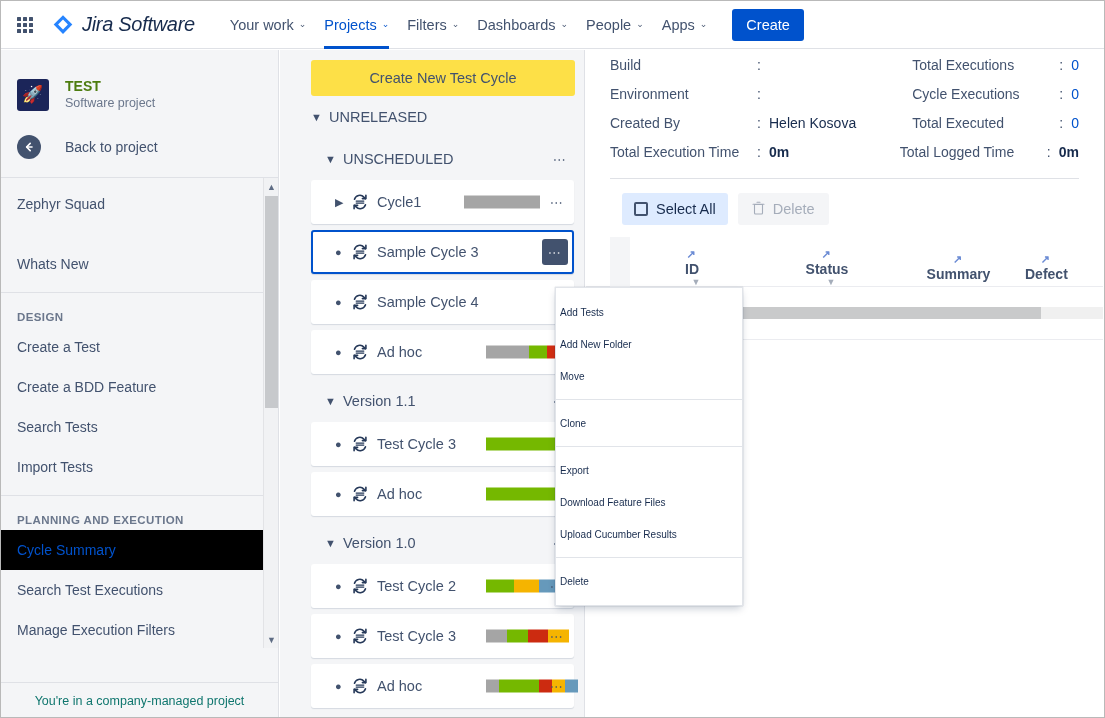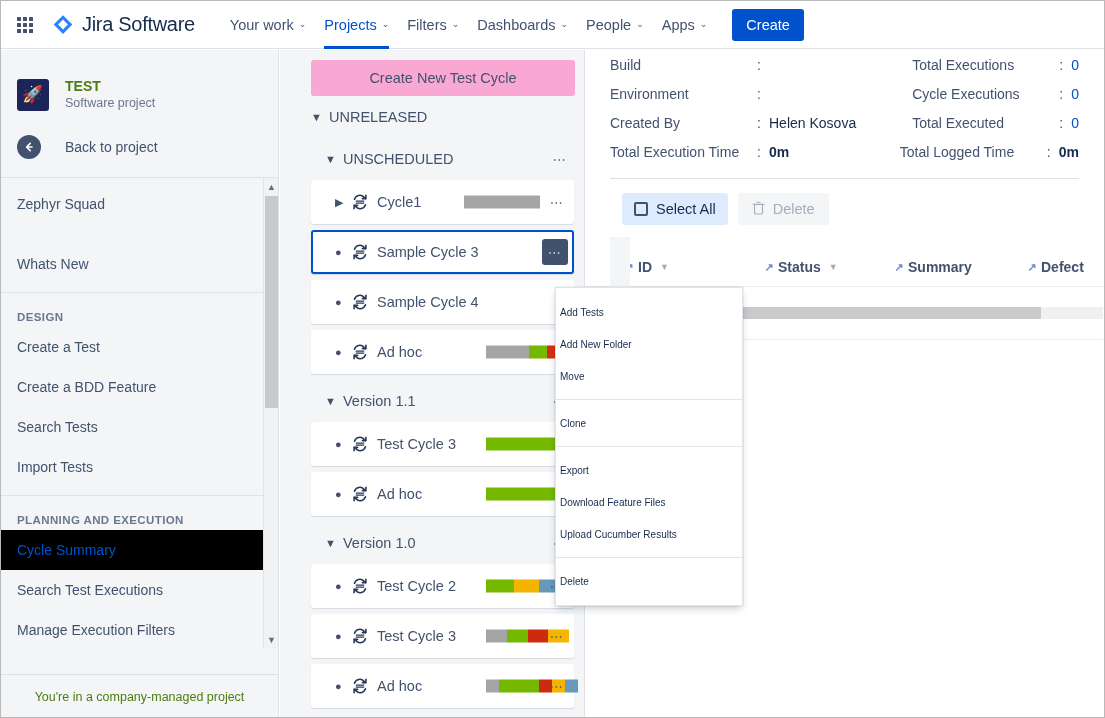--- a/index.html
+++ b/index.html
@@ -24,21 +24,21 @@
     border-bottom: 1px solid #dfe1e6;
     display: flex; align-items: center;
     padding-left: 8px;
   }
   .appswitcher {
     width: 32px; height: 32px; display: flex; align-items: center; justify-content: center;
     border-radius: 3px; cursor: pointer;
   }
   .grid9 { display: grid; grid-template-columns: repeat(3, 4px); grid-template-rows: repeat(3, 4px); gap: 2px; }
   .grid9 i { display: block; width: 4px; height: 4px; background: #42526E; border-radius: 0.5px; }
-  .brand { display: flex; align-items: center; margin-left: 10px; cursor: pointer; }
+  .brand { display: flex; align-items: center; margin-left: 10px; cursor: pointer; font-style: italic; }
   .brand .logo { width: 24px; height: 24px; position: relative; }
   .brand .logo svg { display: block; }
   .brand .name {
     font-size: 20px; color: #172B4D; margin-left: 7px; letter-spacing: -0.3px;
     white-space: nowrap;
   }
   .navitems { display: flex; align-items: center; margin-left: 26px; height: 48px; }
   .navitem {
     position: relative; display: flex; align-items: center; height: 48px;
     padding: 0 9px; color: #42526E; font-size: 14.5px; cursor: pointer; white-space: nowrap;
@@ -98,34 +98,34 @@
     align-items: center; justify-content: center; color: #5E6C84; font-size: 9px; cursor: pointer;
   }
   .sb-arrow.up { top: 0; }
   .sb-arrow.down { bottom: 0; }
   .sb-thumb {
     position: absolute; left: 1px; width: 13px; top: 18px; height: 212px;
     background: #C7C9CC; cursor: pointer;
   }
 
   .sb-footer {
-    position: absolute; left: 0; bottom: 0; width: 277px; height: 44px;
+    position: absolute; left: 0; bottom: 0; width: 277px; height: 36px;
     border-top: 1px solid #DFE1E6; background: #F4F5F7;
     display: flex; align-items: center; justify-content: center;
-    font-size: 12.5px; color: #4d7c0f;
+    font-size: 12.5px; color: #0f766e;
   }
 
   
   .tree {
     position: absolute; left: 279px; top: 49px; width: 305px; height: 668px;
     background: #F4F5F7; border-right: 1px solid #dfe1e6; overflow: hidden;
   }
   .create-cycle-btn {
     margin: 10px 10px 0 31px; height: 36px; width: 264px;
-    background: #f9a8d4; border: none; border-radius: 3px;
+    background: #fde047; border: none; border-radius: 3px;
     color: #42526E; font-size: 14.5px; font-family: inherit; cursor: pointer;
   }
   .tree-body { padding: 0 10px 0 31px; }
   .tree-group {
     display: flex; align-items: center; height: 42px; cursor: pointer; position: relative;
   }
   .tree-group .chev { width: 18px; font-size: 11px; color: #42526E; }
   .tree-group .glabel { font-size: 14.5px; color: #42526E; }
   .tree-group.lvl2 { padding-left: 14px; }
   .tree-group .dots {
@@ -198,21 +198,21 @@
     font-size: 14.5px; font-family: inherit; cursor: not-allowed;
   }
 
   .table { margin-top: 22px; position: relative; }
   .thead {
     display: flex; align-items: center; height: 40px;
     border-bottom: 1px solid #EBECF0; padding-left: 36px;
   }
   .th {
     display: flex; align-items: center; font-size: 14px; font-weight: 700; color: #42526E;
-    cursor: pointer; white-space: nowrap;
+    cursor: pointer; white-space: nowrap; flex-direction: column;
   }
   .pin {
     display: inline-block; width: 14px; height: 14px; margin-right: 2px;
     color: #6B8BD4; font-size: 11px; line-height: 14px; text-align: center;
   }
   .th .sortcaret { margin-left: 8px; font-size: 9px; color: #A5ADBA; }
   .th-col-grip {
     position: absolute; left: 24px; top: -10px; width: 20px; height: 50px; background: #F4F5F7;
   }
   .skeleton-row { height: 52px; position: relative; }

